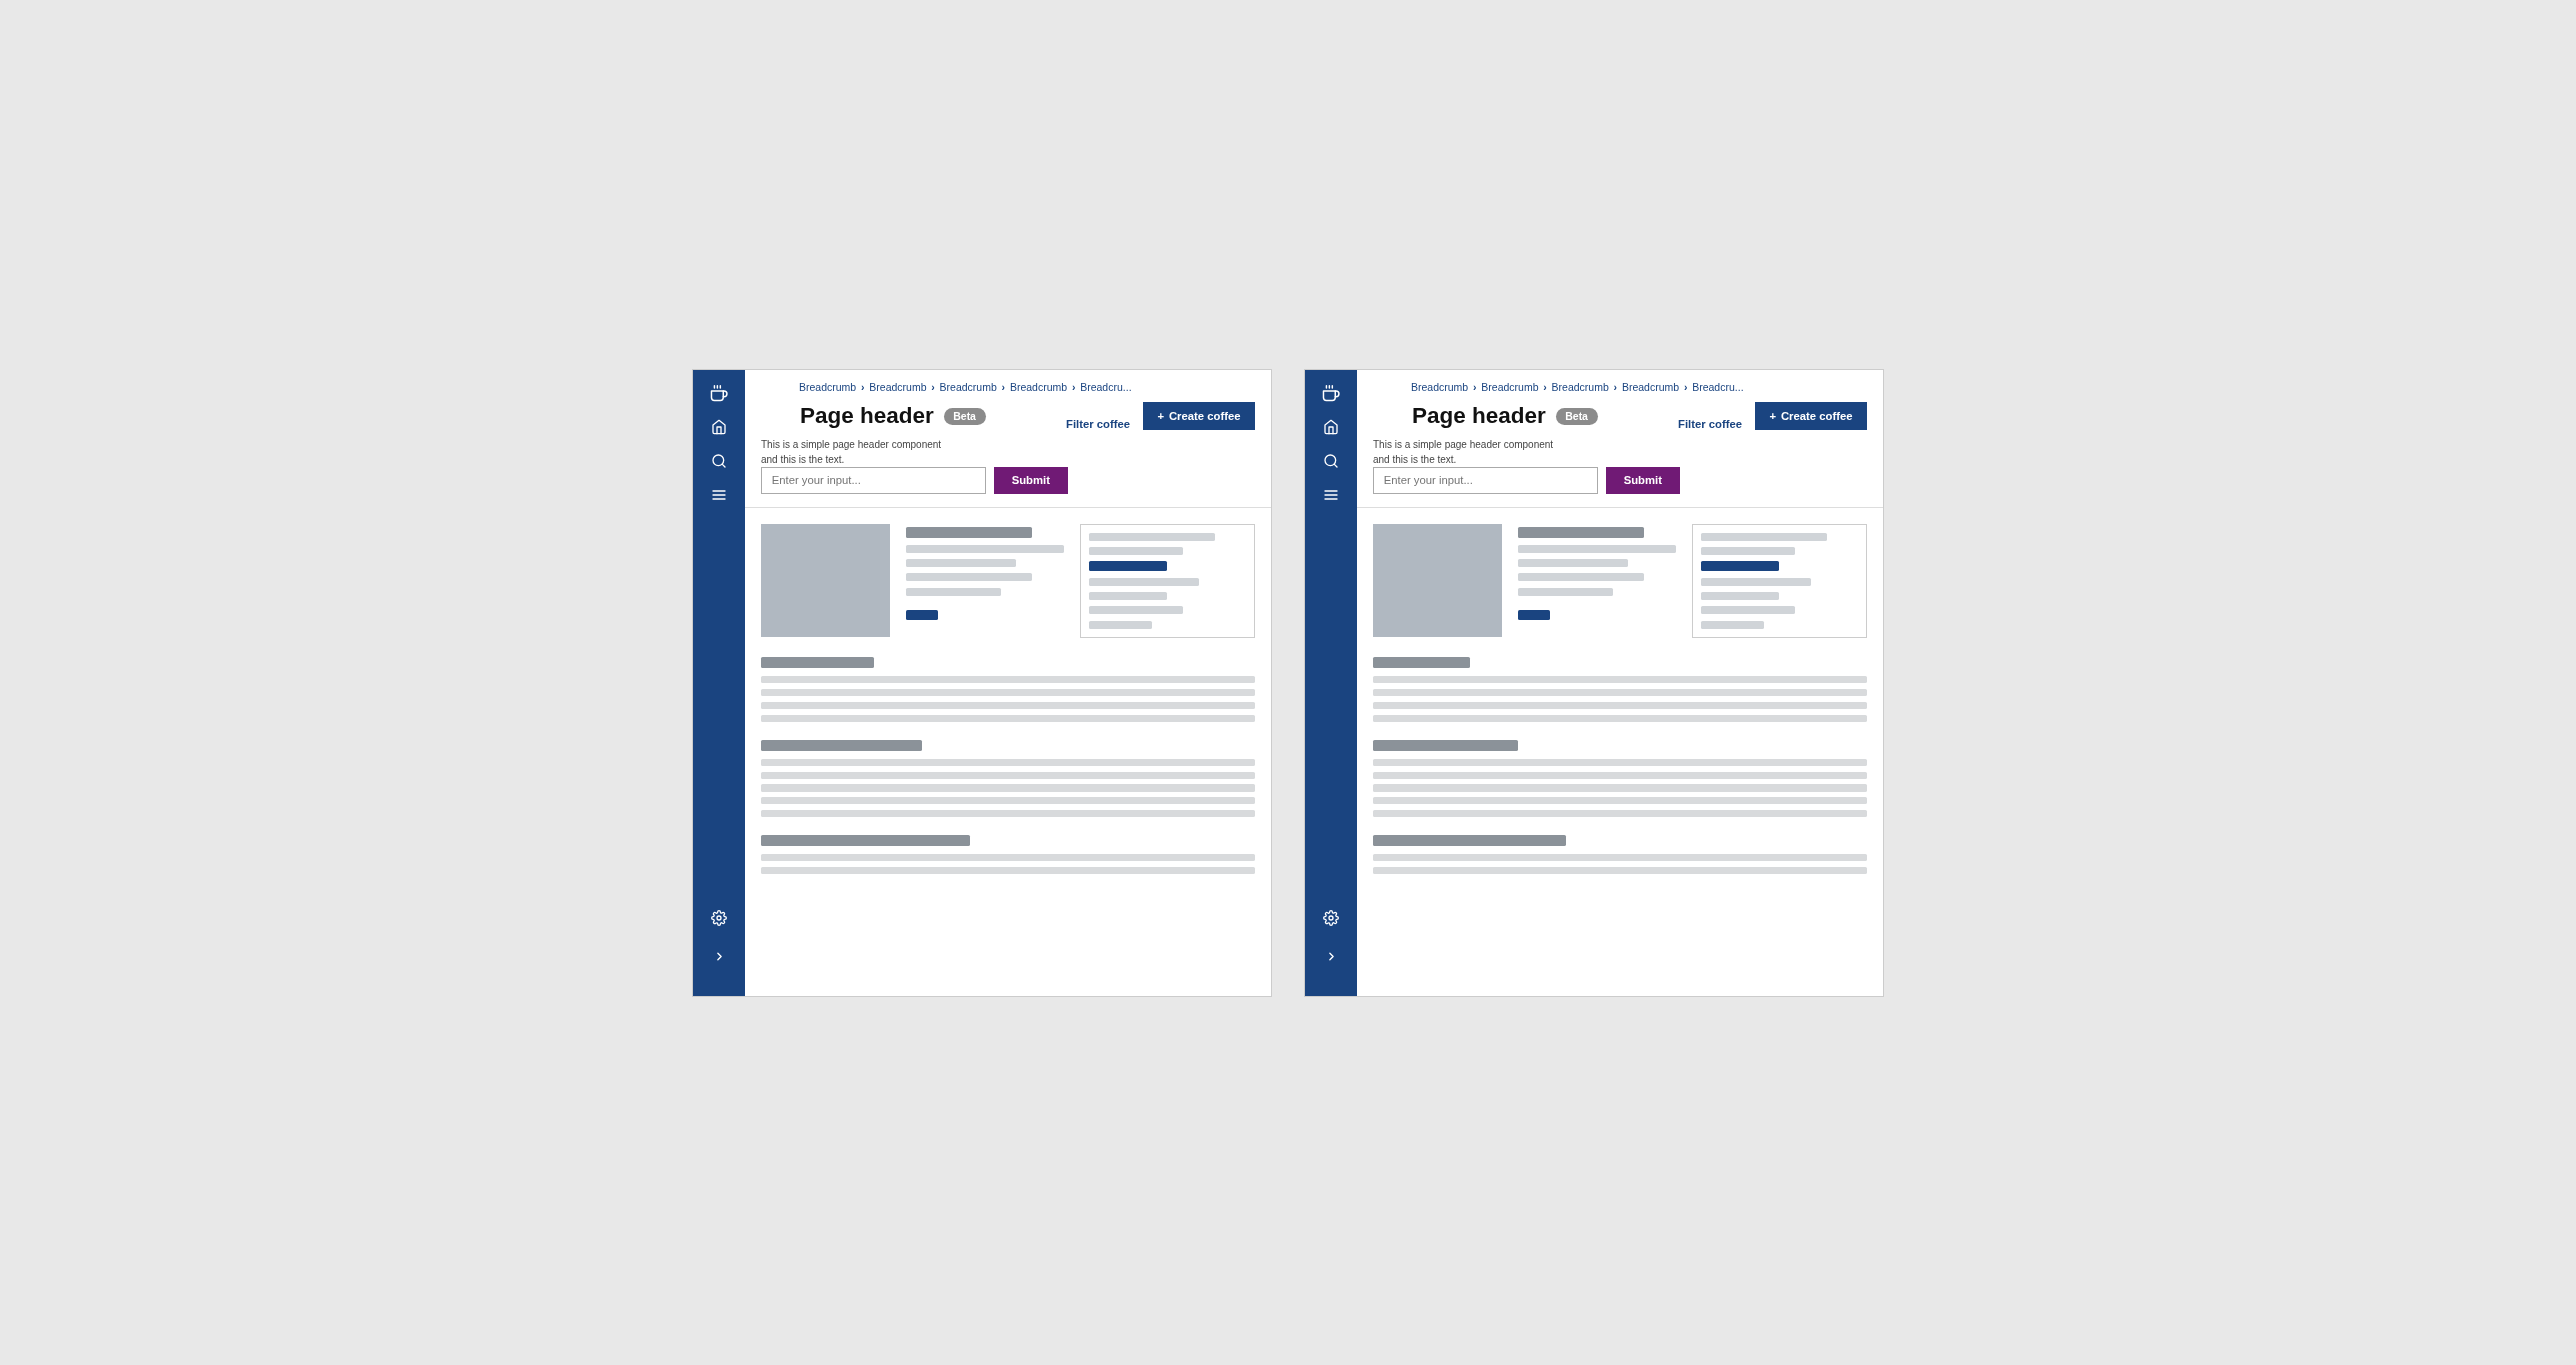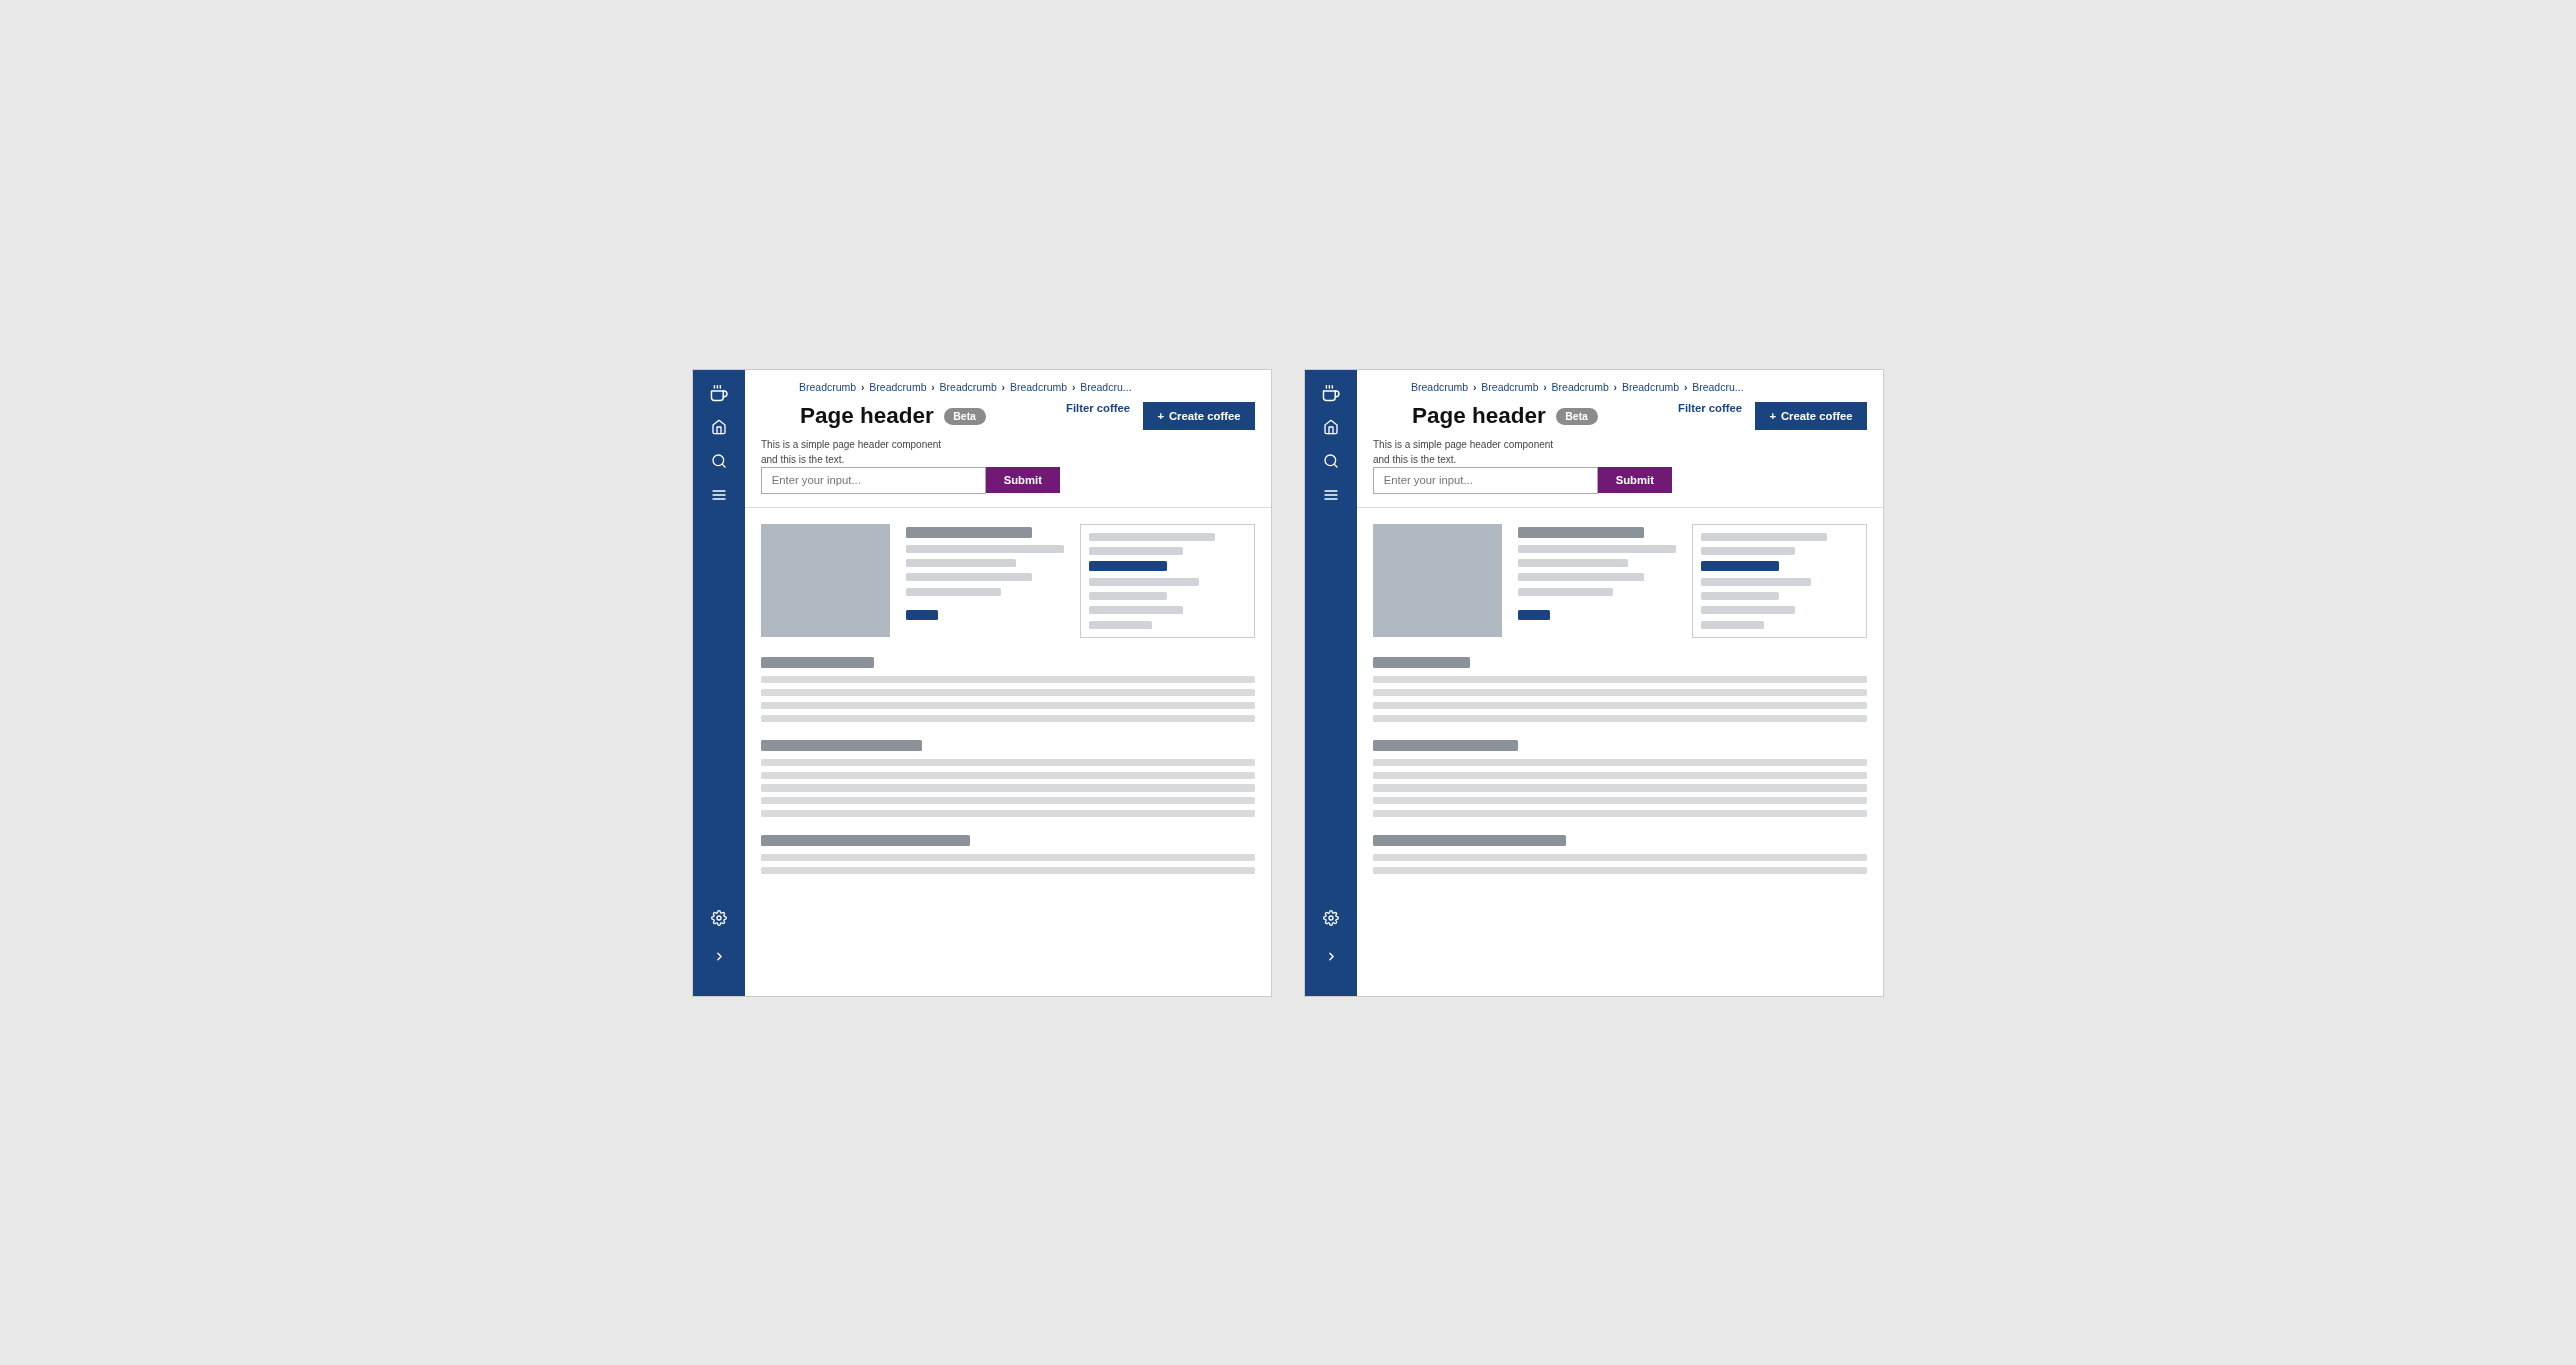--- a/index.html
+++ b/index.html
@@ -117,21 +117,21 @@
       background: #8b8b8b;
       color: #fff;
       border-radius: 40px;
       padding: 2.4px 9.7px;
       font-size: 10.5px;
       font-weight: 600;
     }
 
     .header-actions {
       display: flex;
-      align-items: flex-start;
+      align-items: flex-end;
       gap: 13px;
     }
 
     .filter-link {
       color: #1a4480;
       font-size: 11.3px;
       font-weight: 600;
       cursor: pointer;
       text-decoration: none;
       white-space: nowrap;
@@ -153,21 +153,21 @@
 
     .page-description {
       color: #444;
       font-size: 10px;
       line-height: 1.5;
       margin-bottom: 0;
     }
 
     .input-row {
       display: flex;
-      align-items: center;
+      gap: 8px;
     }
 
     .text-input {
       border: 0.8px solid #aaa;
       padding: 6.4px 9.7px;
       font-size: 11.3px;
       color: #999;
       width: 225px;
       outline: none;
     }

